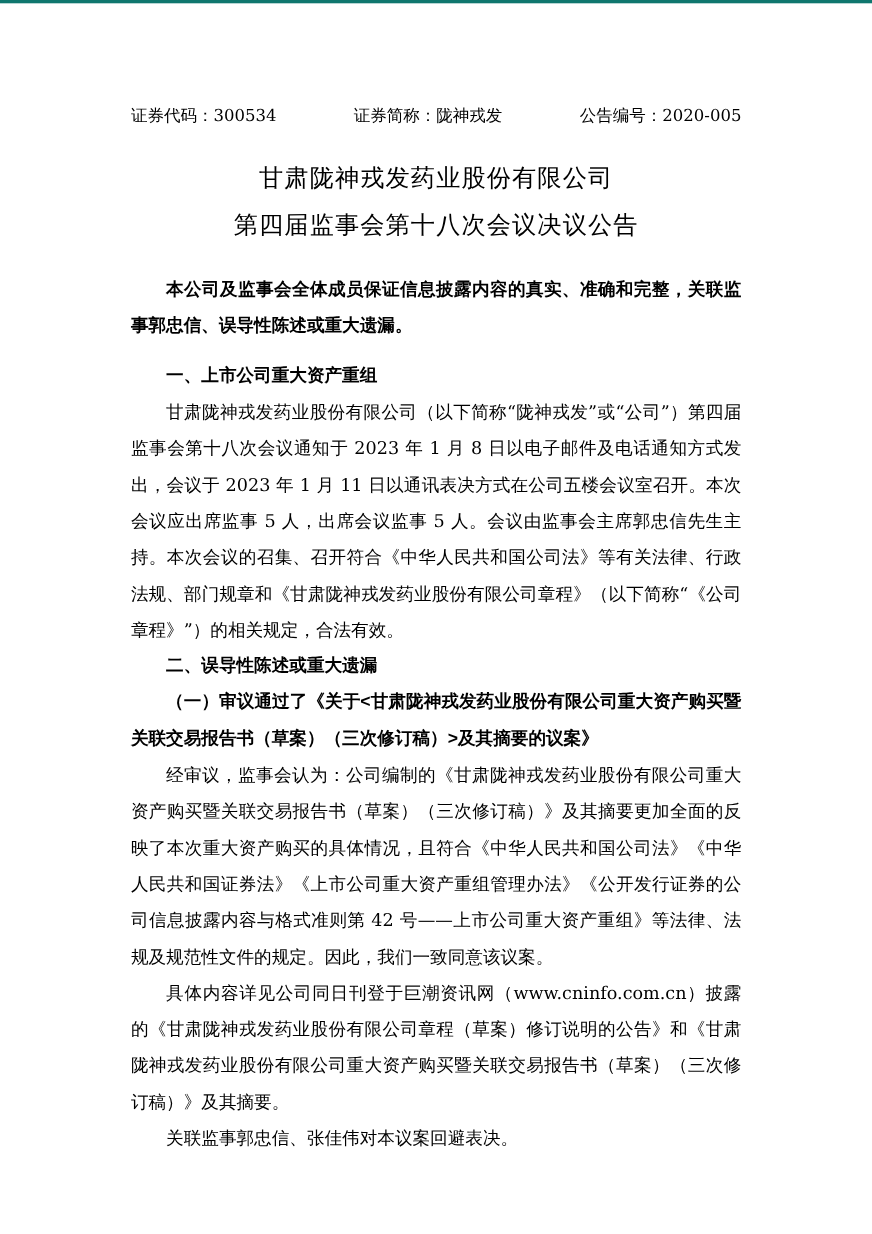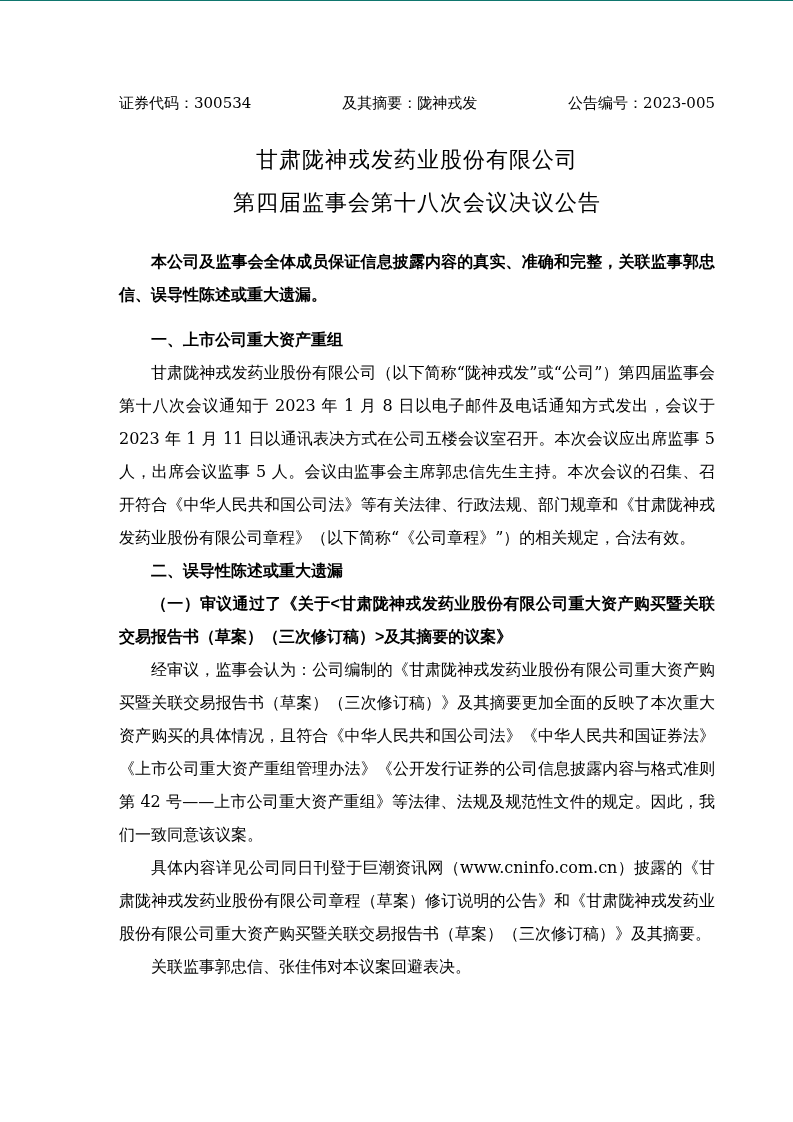--- a/index.html
+++ b/index.html
@@ -7,22 +7,22 @@
   body {
     width: 793px;
     height: 1122px;
     color: #000000;
     font-family: "DejaVu Serif", "Liberation Serif", serif;
     overflow: hidden;
   }
   .page {
     width: 793px;
     height: 1122px;
-    padding: 93px 78px 0 119px;
-    border-top: 1px solid #0f766e;
+    padding: 93px 119px 0 119px;
+    border-top: 3px solid #0f766e;
     background: #ffffff;
   }
   .doc-header {
     display: flex;
     justify-content: space-between;
     font-size: 15px;
     line-height: 18px;
     white-space: nowrap;
   }
   .doc-title {
@@ -52,22 +52,22 @@
   }
   .sec1-heading { margin-top: 12px; }
 </style>
 </head>
 <body>
 
 <div class="page">
 
   <div class="doc-header">
     <span>证券代码：300534</span>
-    <span>及其摘要：陇神戎发</span>
-    <span>公告编号：2023-005</span>
+    <span>证券简称：陇神戎发</span>
+    <span>公告编号：2020-005</span>
   </div>
 
   <div class="doc-title title-company">甘肃陇神戎发药业股份有限公司</div>
   <div class="doc-title title-meeting">第四届监事会第十八次会议决议公告</div>
 
   <p class="para statement">本公司及监事会全体成员保证信息披露内容的真实、准确和完整，关联监事郭忠信、误导性陈述或重大遗漏。</p>
 
   <p class="para heading sec1-heading">一、上市公司重大资产重组</p>
   <p class="para">甘肃陇神戎发药业股份有限公司（以下简称“陇神戎发”或“公司”）第四届监事会第十八次会议通知于 2023 年 1 月 8 日以电子邮件及电话通知方式发出，会议于 2023 年 1 月 11 日以通讯表决方式在公司五楼会议室召开。本次会议应出席监事 5 人，出席会议监事 5 人。会议由监事会主席郭忠信先生主持。本次会议的召集、召开符合《中华人民共和国公司法》等有关法律、行政法规、部门规章和《甘肃陇神戎发药业股份有限公司章程》（以下简称“《公司章程》”）的相关规定，合法有效。</p>
 

